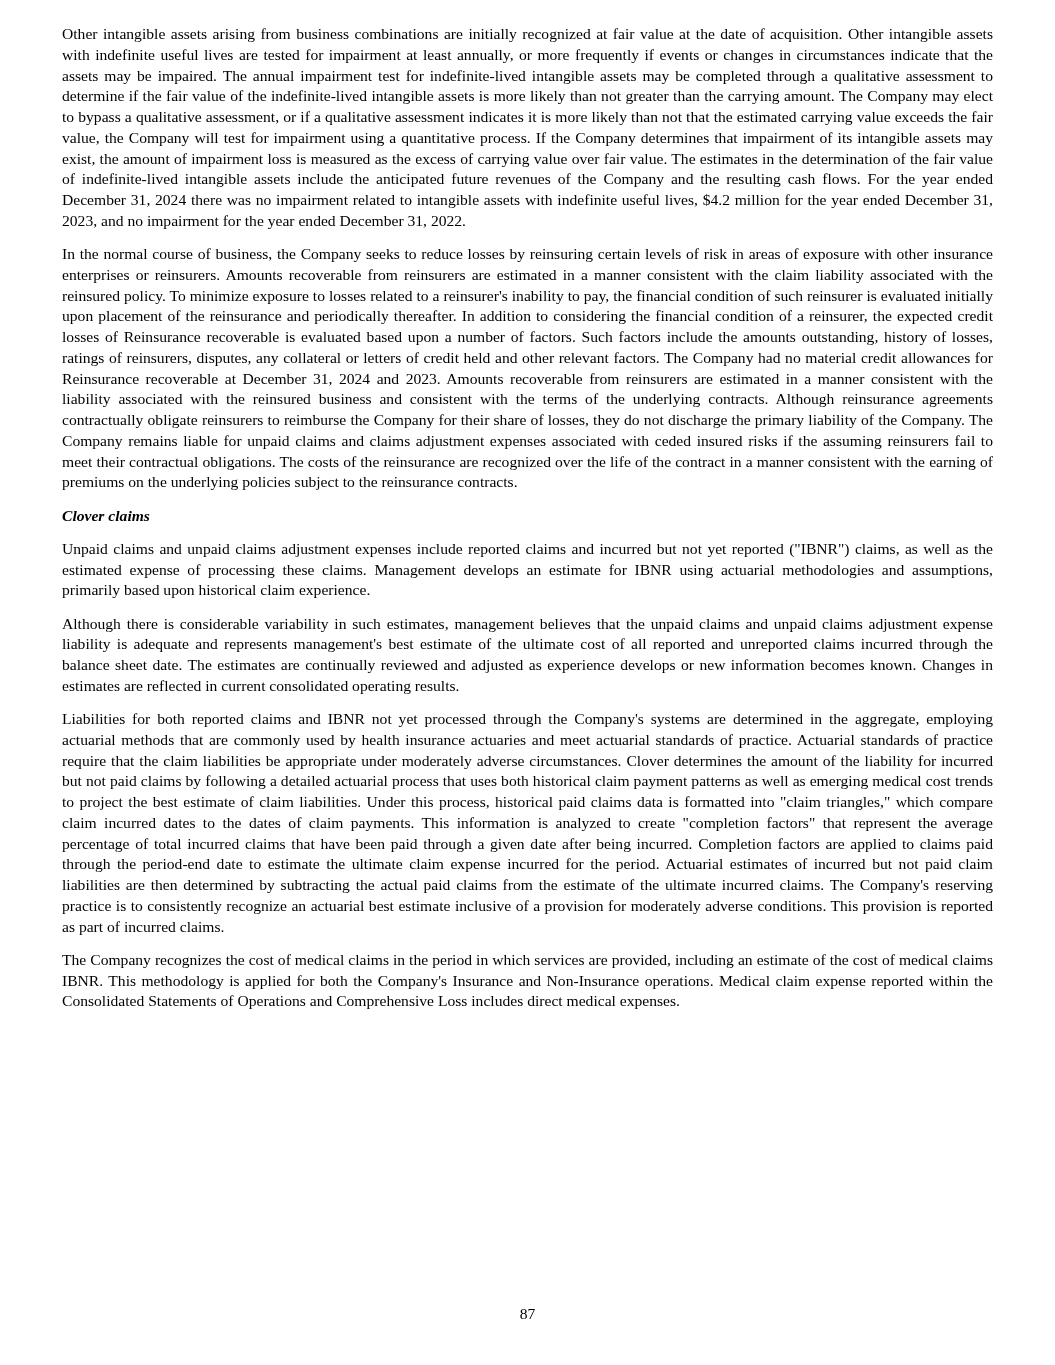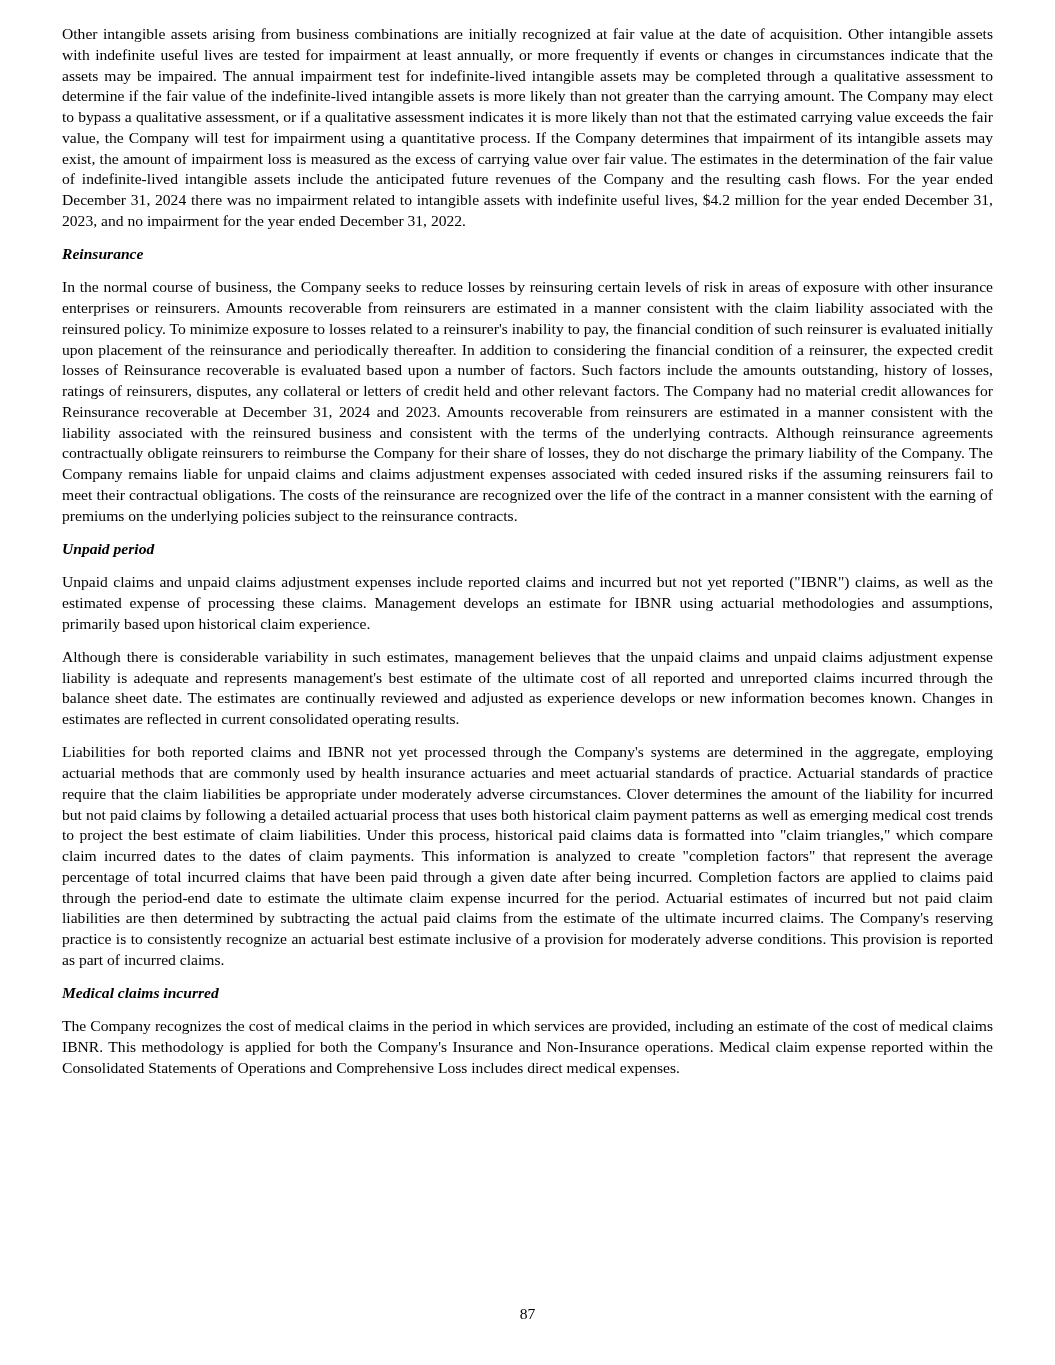--- a/index.html
+++ b/index.html
@@ -45,31 +45,29 @@
     }
   </style>
 </head>
 <body>
 
 <div class="page">
 
   <p>Other intangible assets arising from business combinations are initially recognized at fair value at the date of acquisition. Other intangible assets with indefinite useful lives are tested for impairment at least annually, or more frequently if events or changes in circumstances indicate that the assets may be impaired. The annual impairment test for indefinite-lived intangible assets may be completed through a qualitative assessment to determine if the fair value of the indefinite-lived intangible assets is more likely than not greater than the carrying amount. The Company may elect to bypass a qualitative assessment, or if a qualitative assessment indicates it is more likely than not that the estimated carrying value exceeds the fair value, the Company will test for impairment using a quantitative process. If the Company determines that impairment of its intangible assets may exist, the amount of impairment loss is measured as the excess of carrying value over fair value. The estimates in the determination of the fair value of indefinite-lived intangible assets include the anticipated future revenues of the Company and the resulting cash flows. For the year ended December 31, 2024 there was no impairment related to intangible assets with indefinite useful lives, $4.2 million for the year ended December 31, 2023, and no impairment for the year ended December 31, 2022.</p>
 
   <section>
-    <h3 class="section-heading">Reinsurance</h3>
     <p>In the normal course of business, the Company seeks to reduce losses by reinsuring certain levels of risk in areas of exposure with other insurance enterprises or reinsurers. Amounts recoverable from reinsurers are estimated in a manner consistent with the claim liability associated with the reinsured policy. To minimize exposure to losses related to a reinsurer's inability to pay, the financial condition of such reinsurer is evaluated initially upon placement of the reinsurance and periodically thereafter. In addition to considering the financial condition of a reinsurer, the expected credit losses of Reinsurance recoverable is evaluated based upon a number of factors. Such factors include the amounts outstanding, history of losses, ratings of reinsurers, disputes, any collateral or letters of credit held and other relevant factors. The Company had no material credit allowances for Reinsurance recoverable at December 31, 2024 and 2023. Amounts recoverable from reinsurers are estimated in a manner consistent with the liability associated with the reinsured business and consistent with the terms of the underlying contracts. Although reinsurance agreements contractually obligate reinsurers to reimburse the Company for their share of losses, they do not discharge the primary liability of the Company. The Company remains liable for unpaid claims and claims adjustment expenses associated with ceded insured risks if the assuming reinsurers fail to meet their contractual obligations. The costs of the reinsurance are recognized over the life of the contract in a manner consistent with the earning of premiums on the underlying policies subject to the reinsurance contracts.</p>
   </section>
 
   <section>
-    <h3 class="section-heading">Unpaid period</h3>
+    <h3 class="section-heading">Clover claims</h3>
     <p>Unpaid claims and unpaid claims adjustment expenses include reported claims and incurred but not yet reported ("IBNR") claims, as well as the estimated expense of processing these claims. Management develops an estimate for IBNR using actuarial methodologies and assumptions, primarily based upon historical claim experience.</p>
     <p>Although there is considerable variability in such estimates, management believes that the unpaid claims and unpaid claims adjustment expense liability is adequate and represents management's best estimate of the ultimate cost of all reported and unreported claims incurred through the balance sheet date. The estimates are continually reviewed and adjusted as experience develops or new information becomes known. Changes in estimates are reflected in current consolidated operating results.</p>
     <p>Liabilities for both reported claims and IBNR not yet processed through the Company's systems are determined in the aggregate, employing actuarial methods that are commonly used by health insurance actuaries and meet actuarial standards of practice. Actuarial standards of practice require that the claim liabilities be appropriate under moderately adverse circumstances. Clover determines the amount of the liability for incurred but not paid claims by following a detailed actuarial process that uses both historical claim payment patterns as well as emerging medical cost trends to project the best estimate of claim liabilities. Under this process, historical paid claims data is formatted into "claim triangles," which compare claim incurred dates to the dates of claim payments. This information is analyzed to create "completion factors" that represent the average percentage of total incurred claims that have been paid through a given date after being incurred. Completion factors are applied to claims paid through the period-end date to estimate the ultimate claim expense incurred for the period. Actuarial estimates of incurred but not paid claim liabilities are then determined by subtracting the actual paid claims from the estimate of the ultimate incurred claims. The Company's reserving practice is to consistently recognize an actuarial best estimate inclusive of a provision for moderately adverse conditions. This provision is reported as part of incurred claims.</p>
   </section>
 
   <section>
-    <h3 class="section-heading">Medical claims incurred</h3>
     <p>The Company recognizes the cost of medical claims in the period in which services are provided, including an estimate of the cost of medical claims IBNR. This methodology is applied for both the Company's Insurance and Non-Insurance operations. Medical claim expense reported within the Consolidated Statements of Operations and Comprehensive Loss includes direct medical expenses.</p>
   </section>
 
 </div>
 
 <div class="page-number">87</div>
 
 </body></html>

